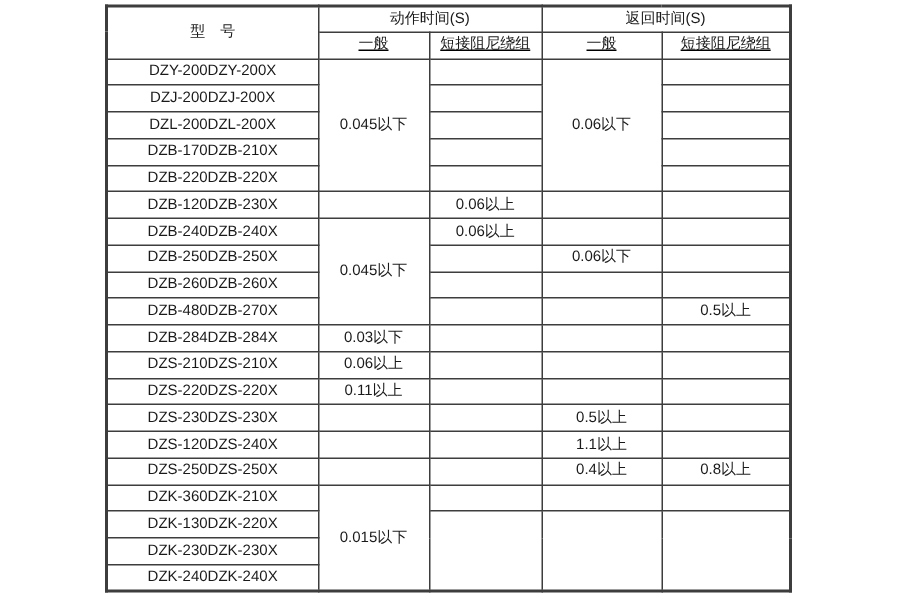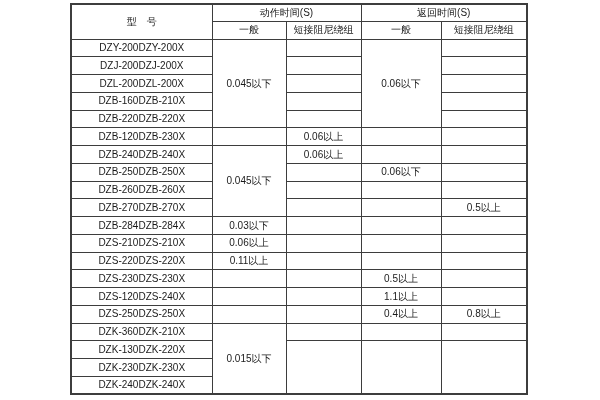--- a/index.html
+++ b/index.html
@@ -26,21 +26,21 @@
     font-weight: normal;
     color: #1a1a1a;
     text-align: center;
     vertical-align: middle;
     padding: 0;
     white-space: nowrap;
     overflow: hidden;
     line-height: 1.15;
   }
   thead tr.head-top  { height: 17px; }
-  thead tr.head-sub  { height: 18px; }
+  thead tr.head-sub  { height: 18px; text-decoration: underline; }
   tbody tr           { height: 17.75px; }
   td.model-cell {
     text-align: center;
     padding-left: 26px;
   }
   td.model-cell .model-x { }
 </style>
 </head>
 <body>
 
@@ -78,21 +78,21 @@
           <td class="model-cell"><span>DZJ-200</span><span class="model-x">DZJ-200X</span></td>
           <td class="value-cell"></td>
           <td class="value-cell"></td>
         </tr>
         <tr>
           <td class="model-cell"><span>DZL-200</span><span class="model-x">DZL-200X</span></td>
           <td class="value-cell"></td>
           <td class="value-cell"></td>
         </tr>
         <tr>
-          <td class="model-cell"><span>DZB-160</span><span class="model-x">DZB-210X</span></td>
+          <td class="model-cell"><span>DZB-170</span><span class="model-x">DZB-210X</span></td>
           <td class="value-cell"></td>
           <td class="value-cell"></td>
         </tr>
         <tr>
           <td class="model-cell"><span>DZB-220</span><span class="model-x">DZB-220X</span></td>
           <td class="value-cell"></td>
           <td class="value-cell"></td>
         </tr>
         <tr>
           <td class="model-cell"><span>DZB-120</span><span class="model-x">DZB-230X</span></td>
@@ -114,21 +114,21 @@
           <td class="value-cell">0.06以下</td>
           <td class="value-cell"></td>
         </tr>
         <tr>
           <td class="model-cell"><span>DZB-260</span><span class="model-x">DZB-260X</span></td>
           <td class="value-cell"></td>
           <td class="value-cell"></td>
           <td class="value-cell"></td>
         </tr>
         <tr>
-          <td class="model-cell"><span>DZB-270</span><span class="model-x">DZB-270X</span></td>
+          <td class="model-cell"><span>DZB-480</span><span class="model-x">DZB-270X</span></td>
           <td class="value-cell"></td>
           <td class="value-cell"></td>
           <td class="value-cell">0.5以上</td>
         </tr>
         <tr>
           <td class="model-cell"><span>DZB-284</span><span class="model-x">DZB-284X</span></td>
           <td class="value-cell">0.03以下</td>
           <td class="value-cell"></td>
           <td class="value-cell"></td>
           <td class="value-cell"></td>

